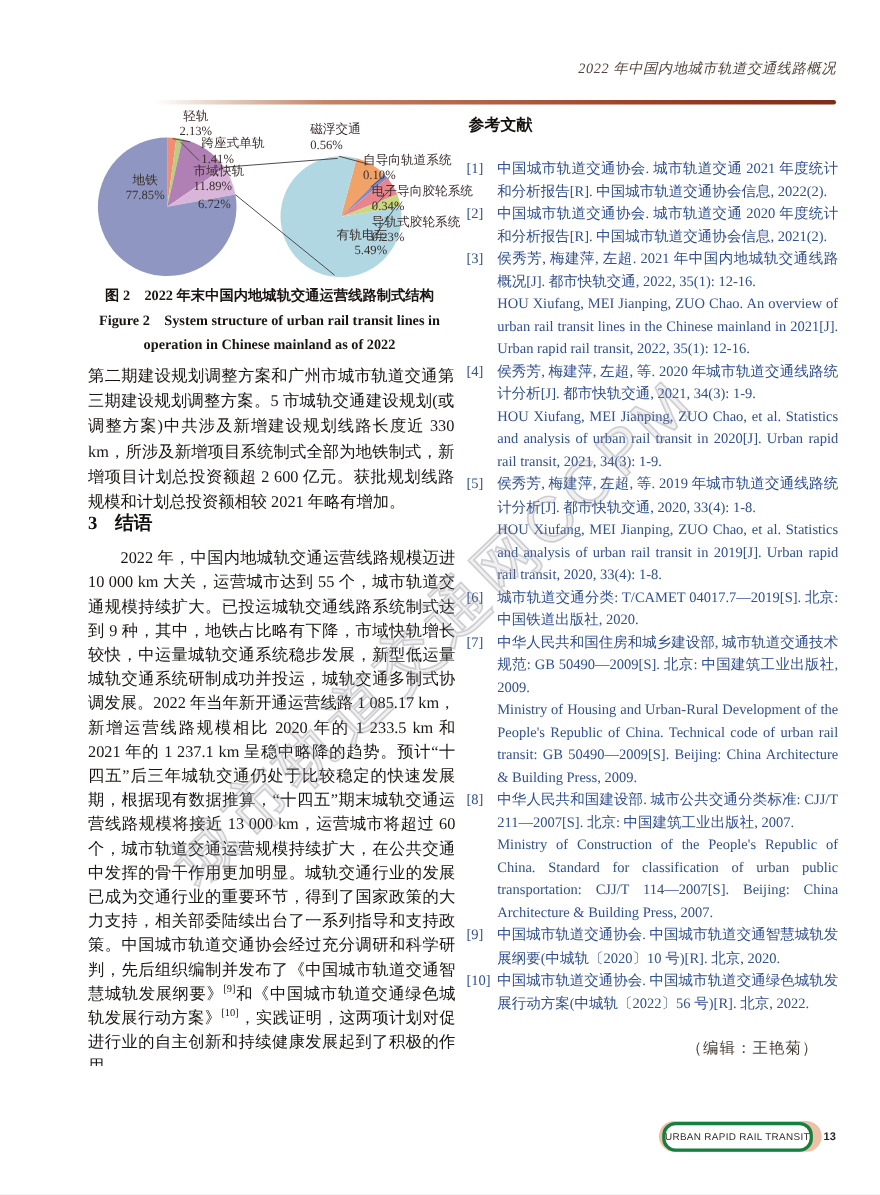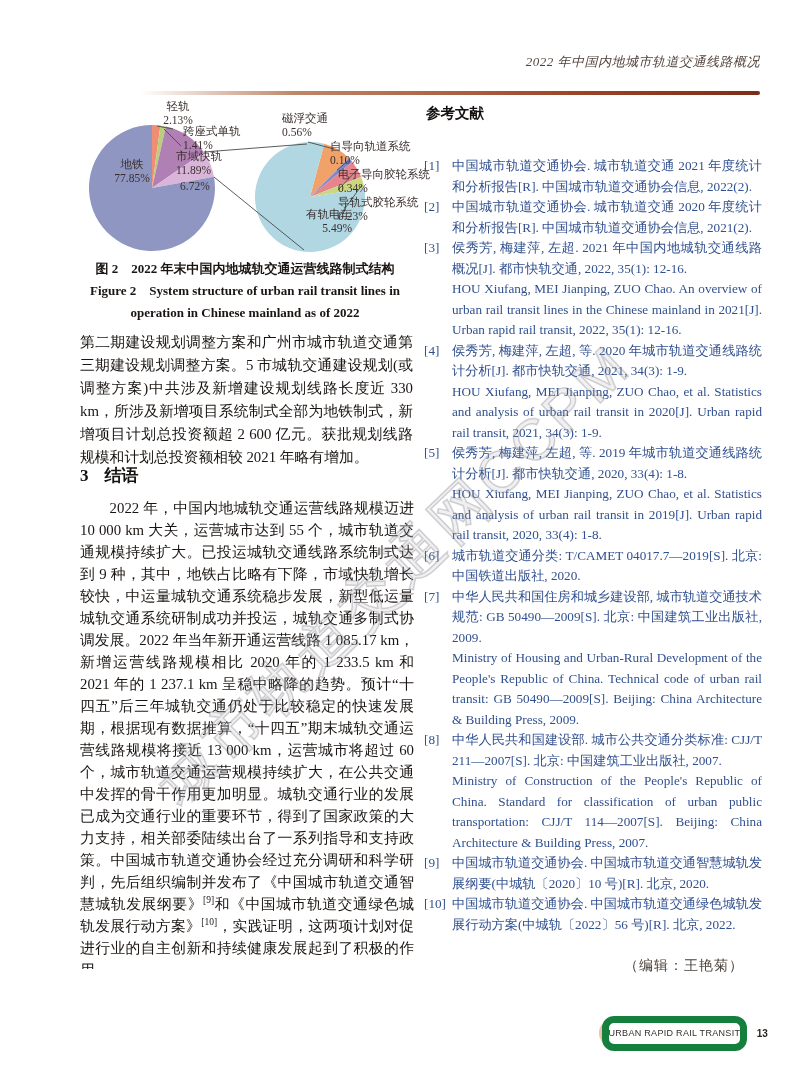--- a/index.html
+++ b/index.html
@@ -40,21 +40,21 @@
     font-size:17px;font-weight:bold;color:#14100e;
   }
   .section-heading .sec-num{margin-right:16px;}
   .para-b{
     position:absolute;left:80px;top:497px;width:334px;max-height:472px;overflow:hidden;
     font-size:14.8px;line-height:22px;text-align:justify;text-indent:2em;
   }
   .sup{font-size:9.5px;vertical-align:super;line-height:0;}
   
   .refs{position:absolute;left:424px;top:104px;width:338px;}
-  .refs-heading{font-size:14.5px;font-weight:bold;color:#14100e;margin:0 0 33px 2px;}
+  .refs-heading{font-size:14.5px;font-weight:bold;color:#14100e;margin:0 0 20px 2px;}
   .ref{display:flex;font-size:13.2px;line-height:20.5px;color:#31508f;text-align:justify;}
   .ref-num{flex:0 0 28px;}
   .ref-body{flex:1;}
   .ref-zh,.ref-en{display:block;}
   .ref-en:empty{display:none;}
   .editor-note{
     margin-top:22px;text-align:right;padding-right:18px;
     font-size:14px;color:#4a403a;letter-spacing:1px;
   }
   
@@ -66,21 +66,21 @@
     -webkit-text-stroke:1.5px rgba(140,140,150,0.38);
     font-family:"Liberation Sans","DejaVu Sans",sans-serif;
     pointer-events:none;z-index:6;
   }
   
   .footer-pill{
     position:absolute;left:599px;top:1019px;width:148px;height:28px;
     background:#eec0a6;border-radius:14px;display:flex;align-items:center;
   }
   .footer-inner{
-    flex:1;margin:2.5px 0 2.5px 2.5px;background:#ffffff;border:7px solid #15803d;
+    flex:1;margin:2.5px 0 2.5px 2.5px;background:#ffffff;border:3px solid #15803d;
     border-radius:12px;height:21px;display:flex;align-items:center;justify-content:center;
     white-space:nowrap;overflow:visible;
   }
   .footer-journal{
     font-family:"Liberation Sans","DejaVu Sans",sans-serif;
     font-size:9px;letter-spacing:.3px;color:#332e29;
   }
   .footer-page{
     flex:0 0 30px;text-align:center;font-weight:bold;font-size:10px;color:#2a2520;
     font-family:"Liberation Sans","DejaVu Sans",sans-serif;

